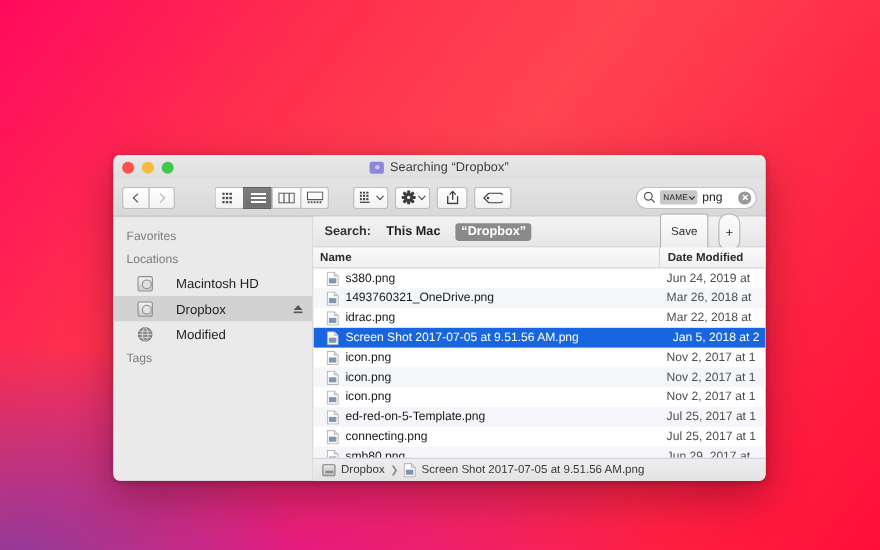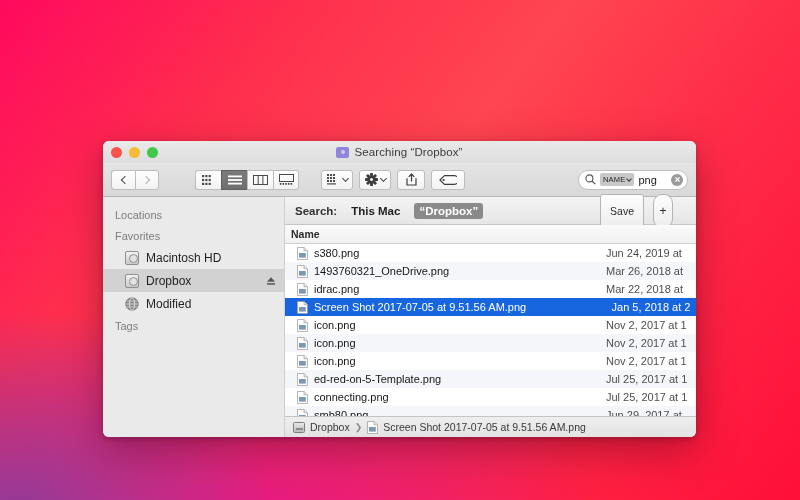--- a/index.html
+++ b/index.html
@@ -151,21 +151,21 @@
   }
   .sb-header {
     font-size: 11px; color: #7d7d7d;
     padding: 5px 0 4px 12px;
     font-weight: 400;
   }
   .sb-item {
     height: 23px;
     display: flex; align-items: center;
     padding: 0 8px 0 22px;
-    gap: 7px;
+    gap: 21px;
     cursor: default;
   }
   .sb-item.selected { background: #d3d2d2; }
   .sb-label { font-size: 12px; color: #1f1f1f; flex: 1 1 auto; }
   .eject { flex: 0 0 auto; }
 
   
   .disk {
     width: 14px; height: 14px; flex: 0 0 auto;
     border: 1px solid #8e8e8e;
@@ -403,23 +403,23 @@
             <line x1="5.6" y1="1.4" x2="1.4" y2="5.6" stroke="#fff" stroke-width="1.3"></line>
           </svg>
         </div>
       </div>
     </div>
 
     <div class="body">
 
       <div class="sidebar">
 
+        <div class="sb-header">Favorites</div>
+
         <div class="sb-header">Locations</div>
-
-        <div class="sb-header">Favorites</div>
 
         <div class="sb-item">
           <div class="disk"></div>
           <div class="sb-label">Macintosh HD</div>
         </div>
 
         <div class="sb-item selected">
           <div class="disk"></div>
           <div class="sb-label">Dropbox</div>
           <svg class="eject" width="10" height="10" viewBox="0 0 10 10">
@@ -448,20 +448,21 @@
           <div class="scope-label">Search:</div>
           <div class="scope-opt">This Mac</div>
           <div class="scope-opt selected">“Dropbox”</div>
           <div class="spacer"></div>
           <div class="scope-btn">Save</div>
           <div class="scope-btn round">+</div>
         </div>
 
         <div class="colheads">
           <div class="ch-name">Name</div>
+          <div class="ch-date">Date Modified</div>
         </div>
 
         <div class="filelist" id="filelist">
             <div class="row">
               <div class="row-name">
                 <svg class="fileicon" viewBox="0 0 11 13">
                   <path d="M0.5 0.5 H7 L10.5 3.8 V12.5 H0.5 Z" fill="#fcfcfc" stroke="#9a9a9a" stroke-width="0.7"></path>
                   <path d="M7 0.5 V3.8 H10.5" fill="#e2e2e2" stroke="#9a9a9a" stroke-width="0.6"></path>
                   <rect x="2" y="6" width="6.8" height="4.6" fill="#7e96b5"></rect>
                 </svg>

